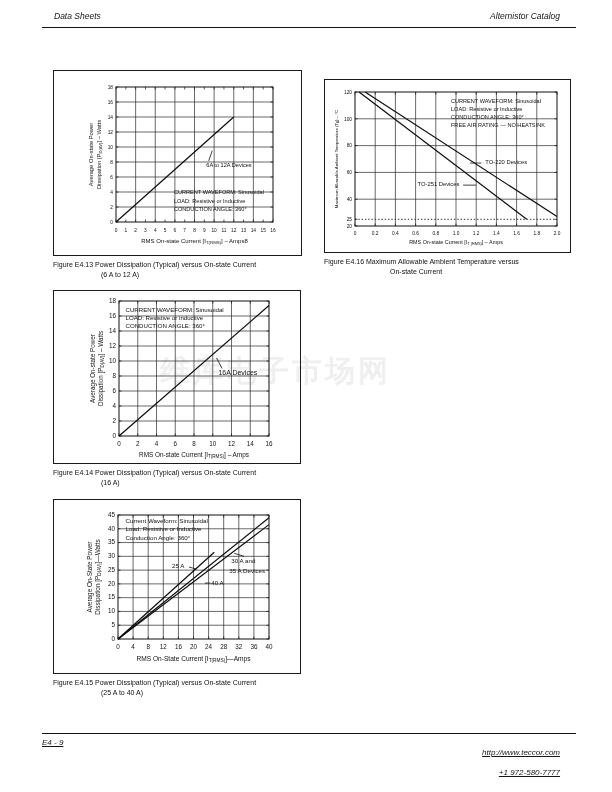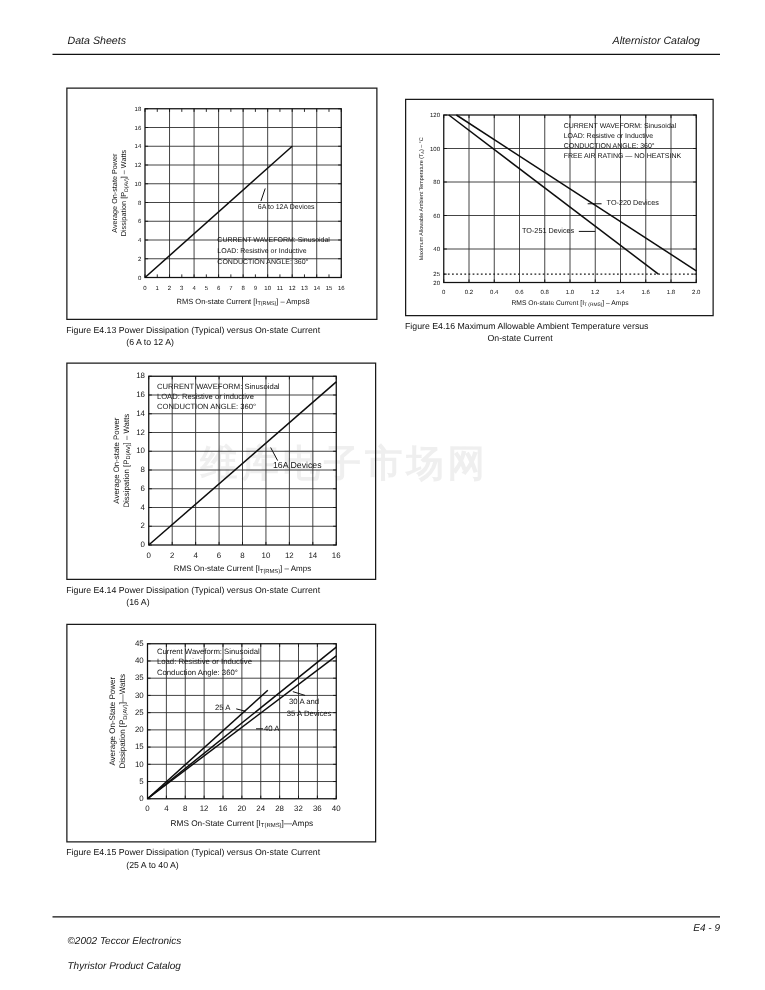--- a/index.html
+++ b/index.html
@@ -1,34 +1,34 @@
 <!DOCTYPE html>
 <html><head>
 <meta charset="utf-8">
 <style>
   html,body{margin:0;padding:0;}
   body{
     width:612px;height:792px;position:relative;background:#ffffff;
     font-family:"Liberation Sans",sans-serif;color:#151515;overflow:hidden;
   }
   .header{
-    position:absolute;left:42px;top:27px;width:534px;
+    position:absolute;left:42px;top:11px;width:534px;
     display:flex;justify-content:space-between;
     font-style:italic;font-size:8.5px;
     padding-bottom:6px;border-bottom:1.4px solid #111;
   }
   .header span:first-child{padding-left:12px;}
   .header span:last-child{padding-right:16px;}
   .footer{
     position:absolute;left:42px;top:733px;width:534px;
     border-top:1.4px solid #111;padding-top:4px;
     display:flex;justify-content:space-between;
     font-style:italic;font-size:8px;line-height:10px;
   }
-  .footer .fcol{white-space:pre-line;}
+  .footer .fcol{white-space:pre-line;text-decoration:underline;}
   .footer .fleft{padding-left:12px;text-align:left;}
   .footer .fcenter{text-align:center;}
   .footer .fright{padding-right:16px;text-align:right;}
   .figure{position:absolute;}
   .chartbox{border:1.1px solid #1a1a1a;background:#fff;box-sizing:border-box;}
   .cap{font-size:7px;line-height:9.5px;margin-top:4px;color:#111;}
   .cap2{padding-left:48px;}
   #figB .cap2{padding-left:66px;}
   svg text{font-family:"Liberation Sans",sans-serif;fill:#121212;}
   .watermark{
@@ -451,18 +451,18 @@
       </svg></div>
   <div class="cap">
     <div class="cap1">Figure E4.15 Power Dissipation (Typical) versus On-state Current</div>
     <div class="cap2">(25 A to 40 A)</div>
   </div>
 </div>
 
 <div class="watermark">维库电子市场网</div>
 
 <div class="footer">
-  <div class="fcol fleft">
-    <div>©2002 Teccor Electronics</div>
-    <div>Thyristor Product Catalog</div>
+  <div class="fcol fcenter">E4 - 9</div>
+  <div class="fcol fright">
+    <div>http://www.teccor.com</div>
+    <div>+1 972-580-7777</div>
   </div>
-  <div class="fcol fcenter">E4 - 9</div>
 </div>
 
 </body></html>

